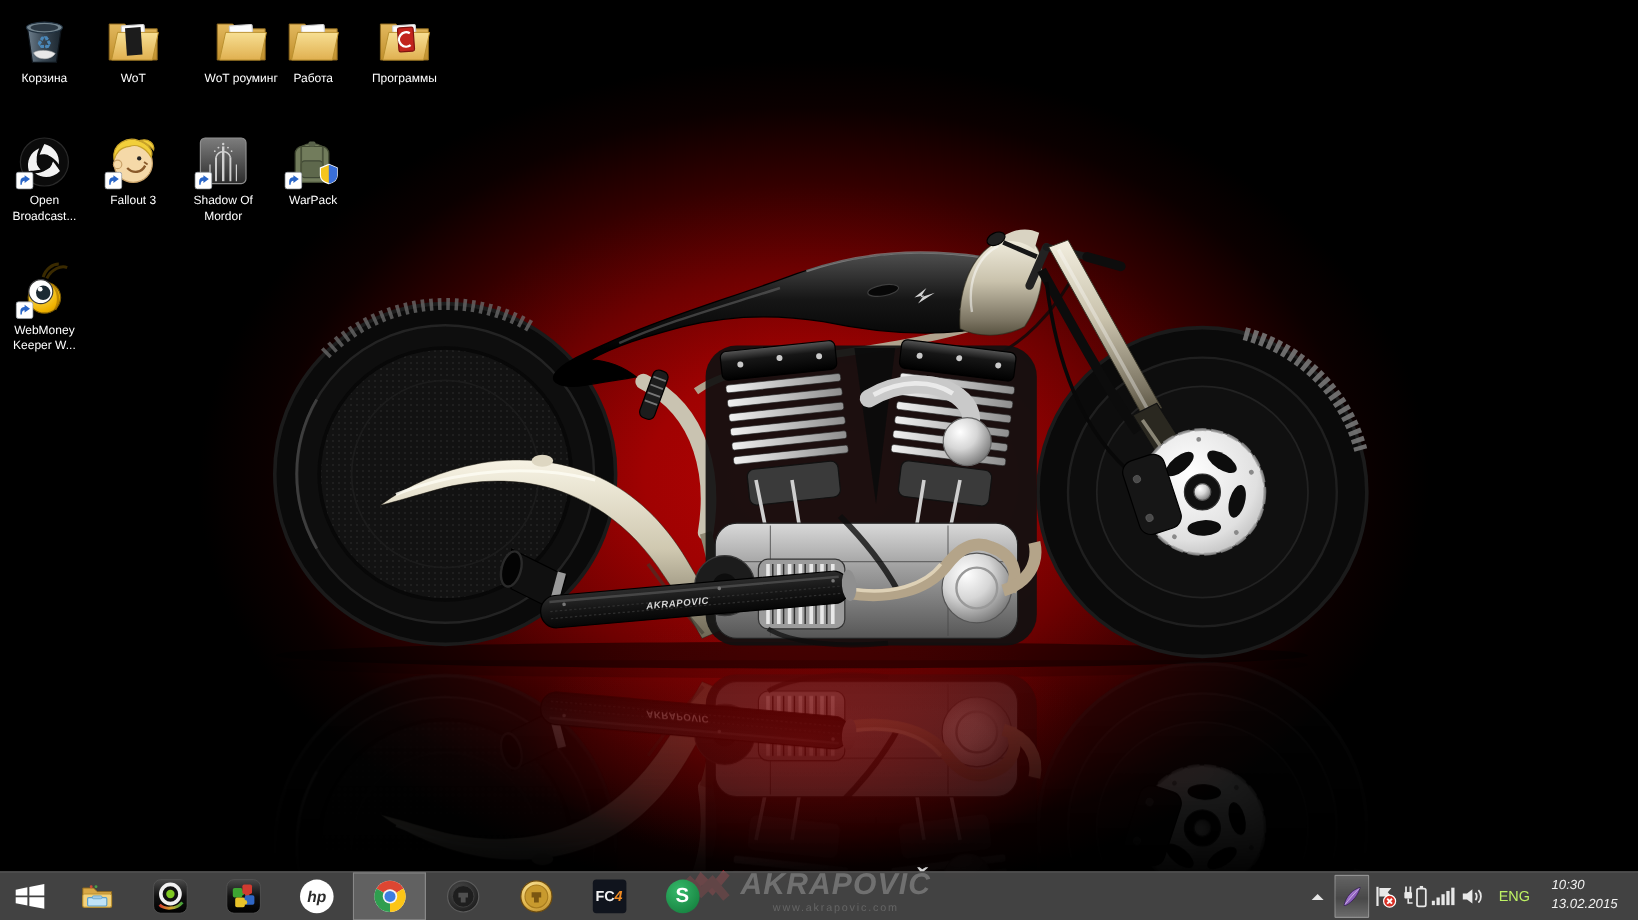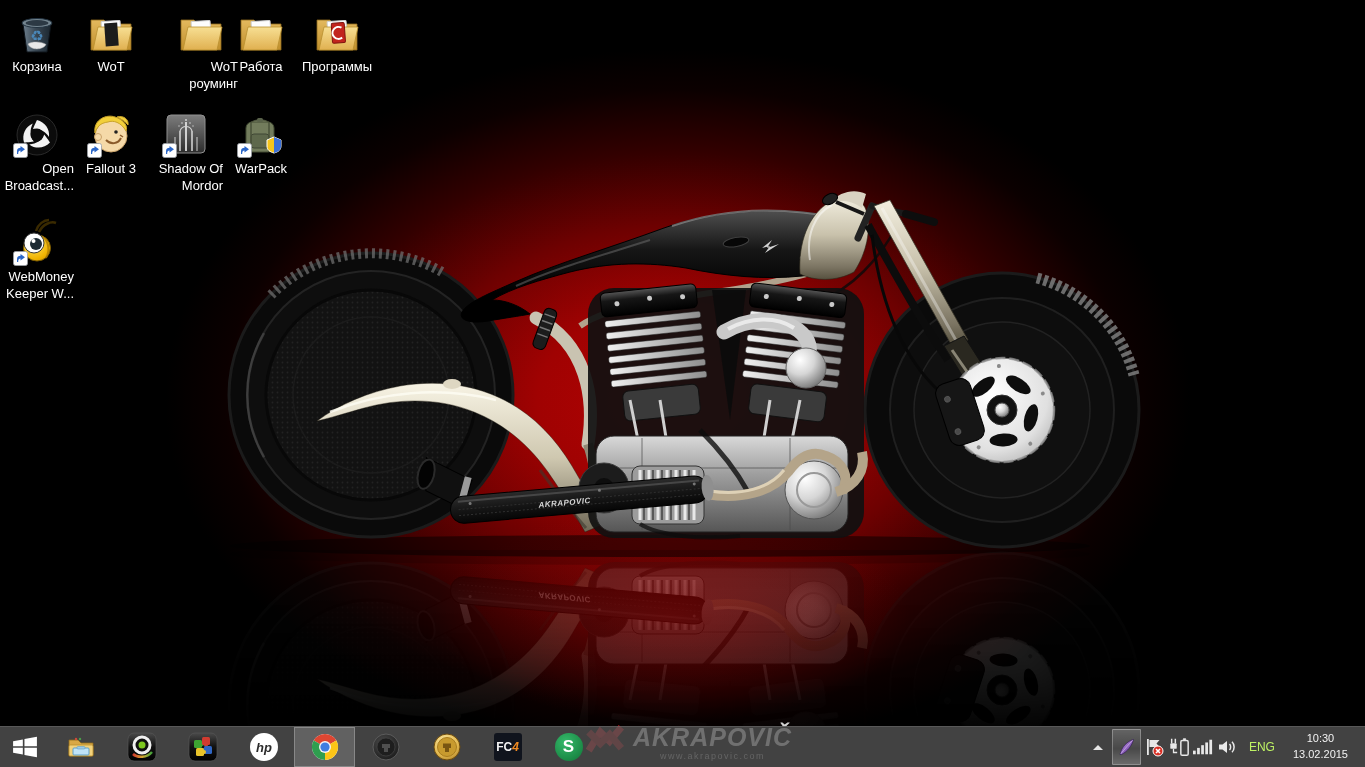--- a/index.html
+++ b/index.html
@@ -6,28 +6,28 @@
   #screen{position:relative;width:1365px;height:767px;overflow:hidden;
     font-family:"Liberation Sans",sans-serif;background:#000;user-select:none;}
   
   #wallpaper{position:absolute;inset:0;
     background:
       radial-gradient(ellipse 330px 150px at 672px 615px, rgba(150,8,8,.45), rgba(60,0,0,0) 72%),
       radial-gradient(ellipse 540px 370px at 678px 400px, #b50404 0%, #a00202 26%, #6e0101 47%, #330000 67%, #0b0000 84%, #000 95%),
       #000;}
   #bike-svg{position:absolute;inset:0;}
   
-  #wp-brand{position:absolute;left:584px;top:725px;display:flex;align-items:flex-start;gap:7px;z-index:1;justify-content:space-between;}
+  #wp-brand{position:absolute;left:568px;top:725px;display:flex;align-items:flex-start;gap:7px;z-index:1;justify-content:space-between;}
   .brand-col{display:flex;flex-direction:column;align-items:center;}
   .brand-text{font-size:25px;font-weight:bold;font-style:italic;letter-spacing:1px;color:#d2d2d2;line-height:1;}
   .brand-url{font-size:9px;color:#9a9a9a;letter-spacing:1.5px;margin-top:1px;}
   
   .dicon{position:absolute;width:74px;display:flex;flex-direction:column;align-items:center;gap:3px;cursor:default;}
   .dicon .img{width:48px;height:48px;position:relative;filter:drop-shadow(0 2px 3px rgba(0,0,0,.85));}
-  .dicon .lbl{font-size:13px;color:#fff;text-align:right;line-height:1.3;max-width:74px;
+  .dicon .lbl{font-size:10px;color:#fff;text-align:center;line-height:1.3;max-width:74px;
     text-shadow:0 1px 2px rgba(0,0,0,.95),0 0 4px rgba(0,0,0,.9);}
   .badge{position:absolute;left:0;bottom:0;width:15px;height:15px;}
   
   #taskbar{position:absolute;left:0;right:0;bottom:0;height:40px;z-index:5;
     background:rgba(84,84,84,.78);border-top:1px solid rgba(140,140,140,.3);
     display:flex;align-items:stretch;}
   .tb-btn{width:61px;display:flex;align-items:center;justify-content:center;}
   .tb-btn.start{width:50px;}
   .tb-btn.active{background:rgba(255,255,255,.17);box-shadow:inset 0 0 0 1px rgba(255,255,255,.25);}
   .tb-spacer{flex:1;}
@@ -37,22 +37,22 @@
   .fc4-4{color:#f08a21;font-style:italic;}
   .s-tile{width:28px;height:28px;border-radius:50%;background:radial-gradient(circle at 38% 32%,#35b96a,#1b8a46 70%,#12713a);
     display:flex;align-items:center;justify-content:center;color:#fff;font-weight:bold;font-size:17px;}
   .tray{display:flex;align-items:center;margin-left:0;}
   .tray-ico{width:24px;height:40px;display:flex;align-items:center;justify-content:center;}
   .hidden-arrow{width:0;height:0;border-left:5px solid transparent;border-right:5px solid transparent;border-bottom:5px solid #e6e6e6;}
   .feather-btn{width:27px;height:34px;margin:3px 2px;border:1px solid rgba(255,255,255,.28);border-radius:1px;
     background:linear-gradient(180deg,rgba(255,255,255,.18),rgba(255,255,255,.04) 55%,rgba(255,255,255,.22));
     display:flex;align-items:center;justify-content:center;}
   .lang{padding:0 10px;font-size:12px;color:#bef264;display:flex;align-items:center;}
-  .clock{padding:0 8px;display:flex;flex-direction:column;justify-content:center;align-items:center;
-    font-size:11px;color:#f2f2f2;line-height:1.45;}
+  .clock{padding:0 8px;display:flex;flex-direction:column;justify-content:center;
+    font-size:11px;color:#f2f2f2;line-height:1.45;font-style:italic;}
   .show-desktop{width:8px;border-left:1px solid rgba(255,255,255,.22);}
 </style>
 </head>
 <body>
 
 <div id="screen">
 
   <div id="wallpaper">
     <svg id="bike-svg" width="1365" height="767" viewBox="0 0 1365 767">
       <defs>

